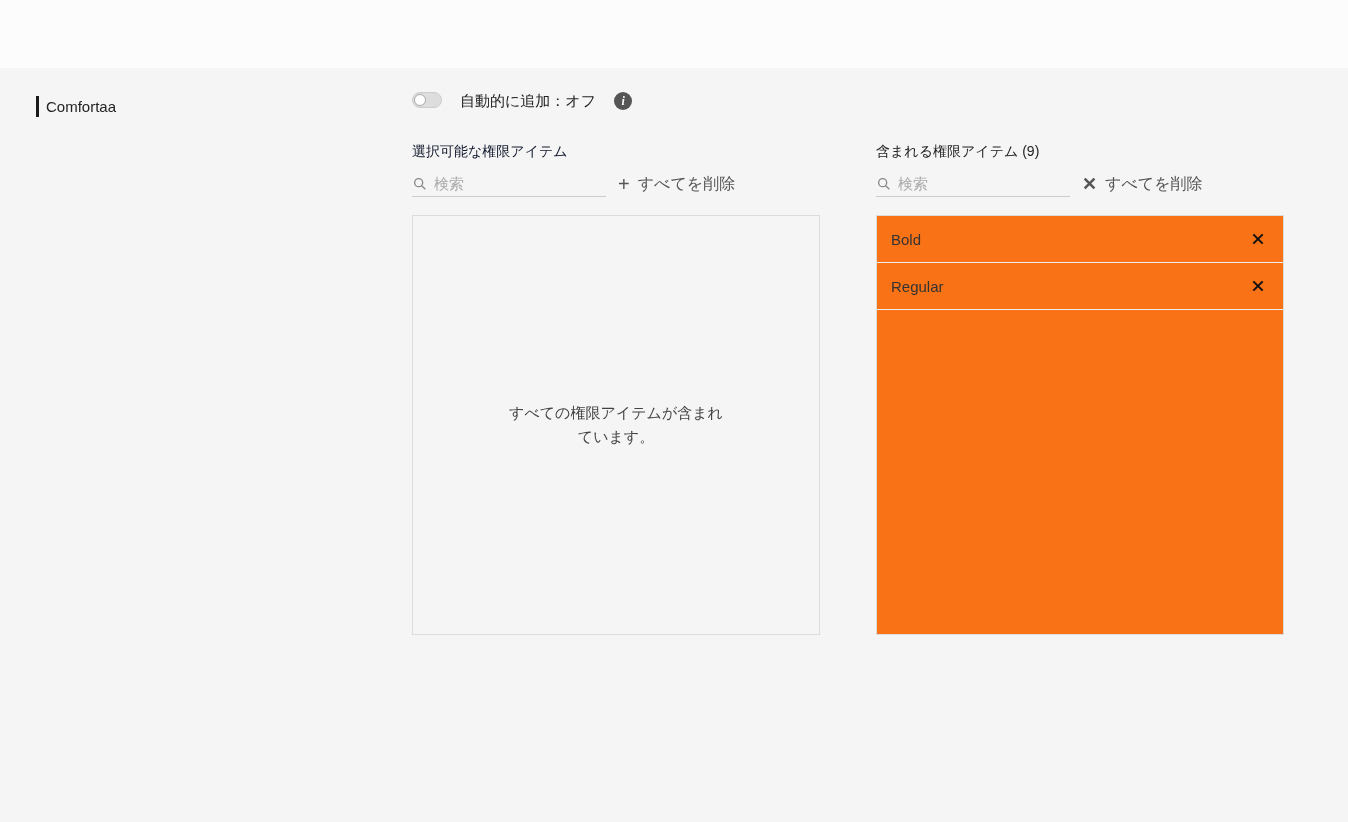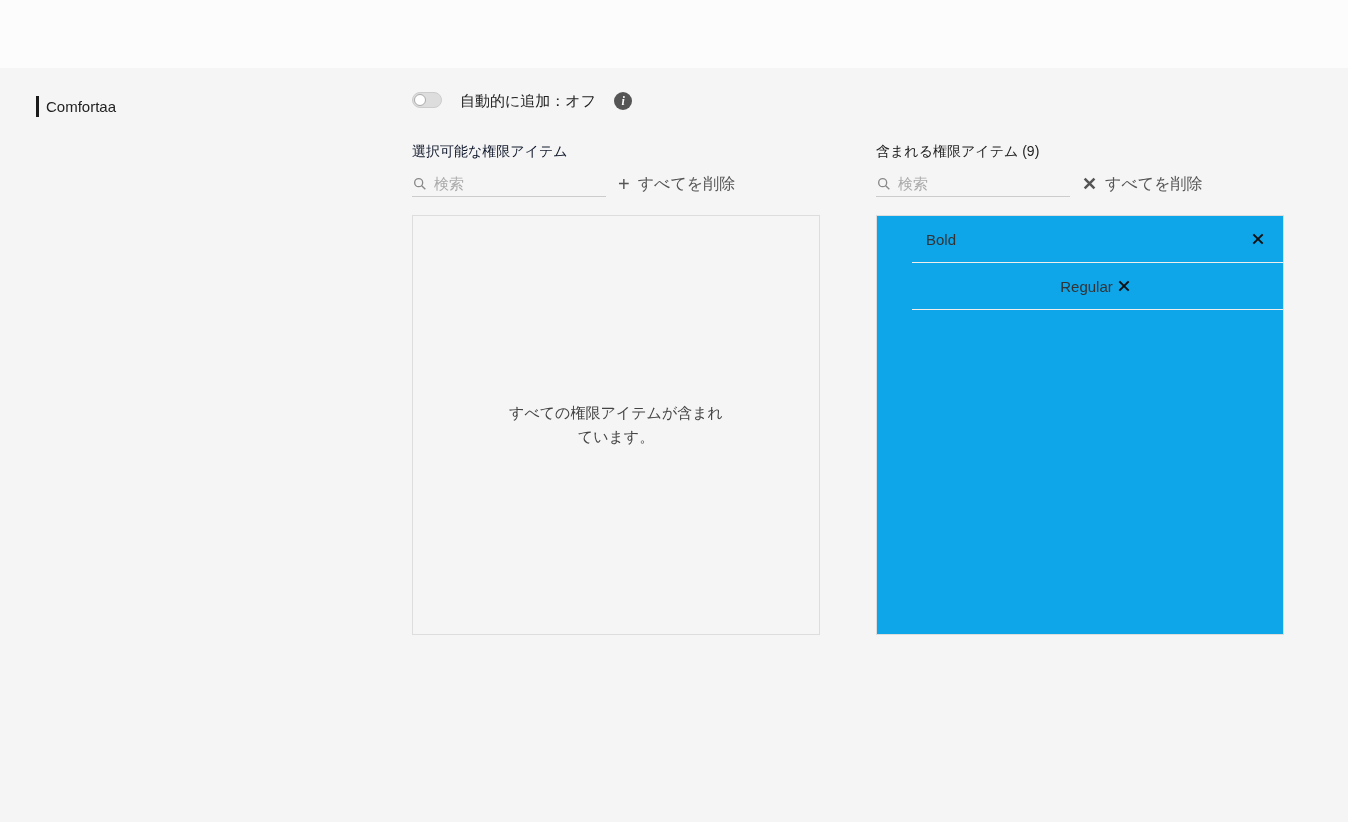--- a/index.html
+++ b/index.html
@@ -164,24 +164,23 @@
     font-size: 20px;
     line-height: 1;
     font-weight: 400;
   }
   .bulk-action .glyph.xmark {
     font-size: 18px;
     font-weight: 700;
   }
   .panel {
     border: 1px solid #ddd;
-    background: #0ea5e9;
+    background: #f97316;
     height: 420px;
     overflow: auto;
-    padding-left: 35px;
   }
   .panel.empty {
     display: flex;
     align-items: center;
     justify-content: center;
     text-align: center;
     color: #444;
     font-size: 15px;
     padding: 0 90px;
     line-height: 1.6;
@@ -189,21 +188,21 @@
   }
   .item-row {
     display: flex;
     align-items: center;
     justify-content: space-between;
     padding: 12px 14px;
     border-bottom: 1px solid #eee;
     font-size: 15px;
     color: #333;
   }
-  .item-row:last-child { border-bottom: 1px solid #eee; justify-content: center; }
+  .item-row:last-child { border-bottom: 1px solid #eee; }
   .remove-btn {
     width: 22px;
     height: 22px;
     display: inline-flex;
     align-items: center;
     justify-content: center;
     cursor: pointer;
     color: #111;
   }
   .remove-btn svg { width: 16px; height: 16px; }

